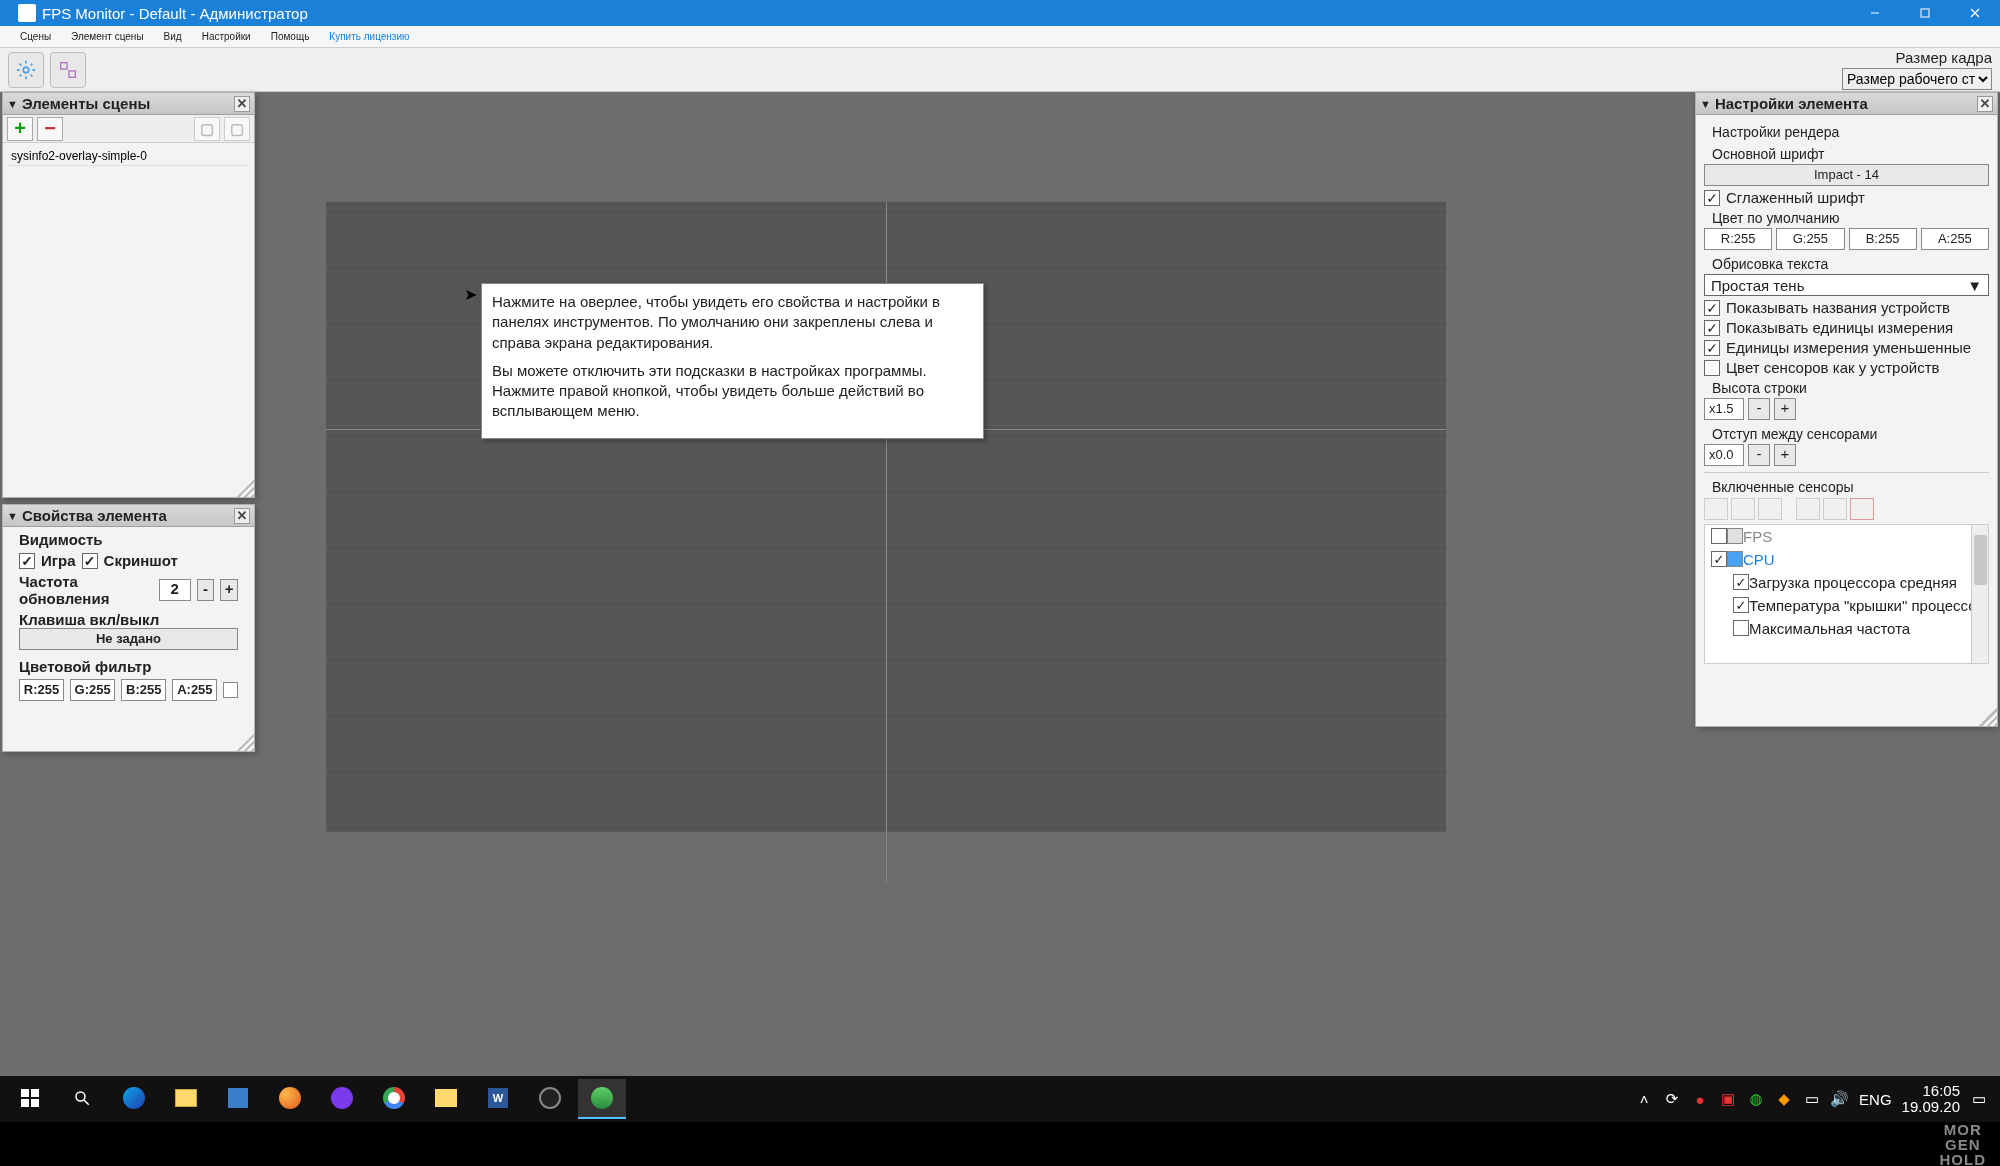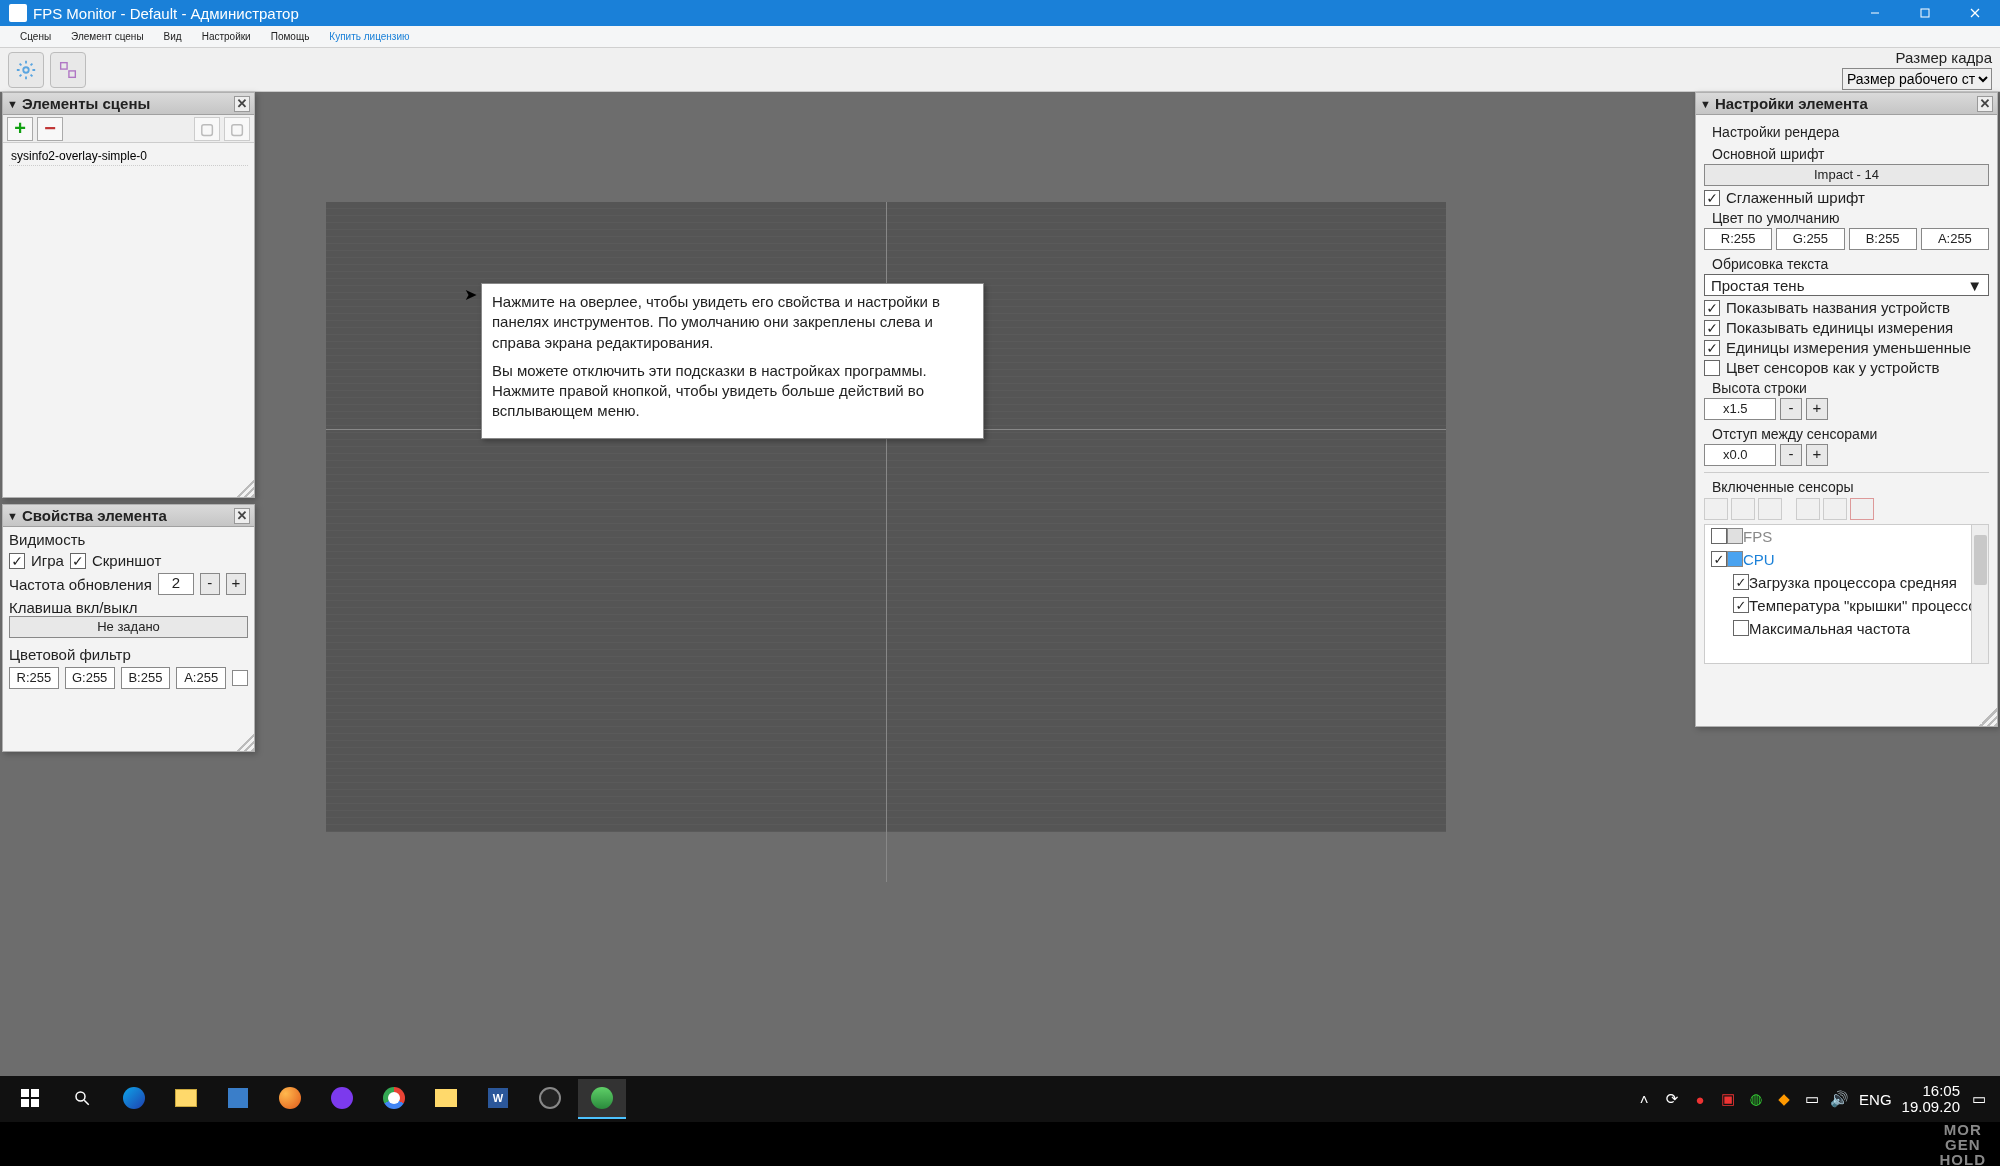--- a/index.html
+++ b/index.html
@@ -1,19 +1,19 @@
 <!DOCTYPE html>
 <html><head>
 <meta charset="utf-8">
 <style>
 * { margin: 0; padding: 0; box-sizing: border-box; font-family: Tahoma, Arial, sans-serif; font-size: 15px; }
 body { width: 2000px; height: 1166px; background: #000; overflow: hidden; user-select: none; }
 
 
-.titlebar { height: 26px; background: #1a80d8; display: flex; align-items: center; color: #fff; padding-left: 9px; font-size: 14px; justify-content: center; }
+.titlebar { height: 26px; background: #1a80d8; display: flex; align-items: center; color: #fff; padding-left: 18px; font-size: 14px; justify-content: center; }
 .titlebar .icon { width: 18px; height: 18px; background: #fff; border-radius: 2px; margin-right: 6px; }
 .titlebar .spacer { flex: 1; }
 .titlebar .winbtn { width: 50px; height: 26px; display: flex; align-items: center; justify-content: center; color: #fff; }
 
 
 .menubar { height: 22px; background: #f5f6f7; display: flex; align-items: center; padding: 0 10px; border-bottom: 1px solid #d0d0d0; }
 .menubar .item { padding: 2px 10px; font-size: 10px; color: #222; cursor: default; }
 .menubar .item.highlight { color: #1a80d8; }
 
 
@@ -38,41 +38,41 @@
 .elements-tools .sq { width: 26px; height: 24px; border: 1px solid #aaa; background:#f8f8f8; display:flex; align-items:center; justify-content:center; font-weight:bold;}
 .elements-tools .sq.plus { color: #11a011; font-size:20px;}
 .elements-tools .sq.minus { color: #c03333; font-size:20px;}
 .elements-tools .sq.dull { color: #bbb; border-color:#ccc;}
 .elements-list { padding: 4px 6px; }
 .elements-list .row { padding: 2px; font-size: 12px; color: #000; border-bottom:1px dotted #ccc;}
 .panel-resize { position:absolute; right:0; bottom:0; width:18px; height:18px; background: linear-gradient(135deg, transparent 50%, #bbb 50%, #bbb 60%, transparent 60%, transparent 70%, #bbb 70%, #bbb 80%, transparent 80%, transparent 90%, #bbb 90%);}
 
 
 .props-panel { left: 2px; top: 412px; width: 253px; height: 248px; }
-.props-body { padding: 4px 6px; font-size: 14px; color:#222;}
+.props-body { padding: 4px 16px; font-size: 14px; color:#222;font-weight:bold;}
 .props-body .line { margin: 4px 0; display:flex; align-items:center; gap:6px;}
 .props-body .chk { width:16px; height:16px; border:1px solid #666; display:inline-flex; align-items:center; justify-content:center; font-size:14px; background:#fff;}
 .props-body .numbox { width: 36px; height:22px; border:1px solid #888; background:#fff; text-align:center;}
 .props-body .btnpm { width:20px; height:22px; border:1px solid #888; background:#e8e8e8;}
 .props-body .btnrow { width: 100%; height:22px; border:1px solid #888; background:#e8e8e8; text-align:center; line-height:20px; font-size:13px;}
 .props-body .cbox { width:50px; height:22px; border:1px solid #888; background:#fff; text-align:center; font-size:13px; line-height:20px;}
 .props-body .swatch { width:16px; height:16px; border:1px solid #888; background:#fff;}
 
 
 .right-panel { right: 2px; top: 0px; width: 303px; height: 635px; }
 .right-body { padding: 5px 8px; font-size:14px; color:#222; overflow:hidden;}
 .right-body .seclabel { margin: 4px 8px 2px; font-size:14px;}
 .right-body .btnwide { height:22px; border:1px solid #888; background:#e8e8e8; text-align:center; line-height:20px; font-size:13px; margin:2px 0;}
 .right-body .chkrow { display:flex; align-items:center; gap:6px; margin:3px 0;}
 .right-body .chkrow .chk { width:16px; height:16px; border:1px solid #666; background:#fff; display:inline-flex; align-items:center; justify-content:center; font-size:14px;}
 .right-body .flds { display:flex; gap:4px; margin: 2px 0 6px;}
 .right-body .flds .fld { flex:1; height:22px; border:1px solid #888; background:#fff; text-align:center; font-size:13px; line-height:20px;}
 .right-body .dropdown { height:22px; border:1px solid #666; background:#fff; display:flex; align-items:center; padding:0 6px; justify-content:space-between; font-size:13px;}
 .right-body .spinrow { display:flex; align-items:center; gap:4px; margin:2px 0 6px;}
-.right-body .spinrow .val { width:72px; height:22px; border:1px solid #888; background:#fff; text-align:left; padding-left:18px; line-height:20px; font-size:13px;}
+.right-body .spinrow .val { width:40px; height:22px; border:1px solid #888; background:#fff; text-align:left; padding-left:4px; line-height:20px; font-size:13px;}
 .right-body .spinrow .pm { width:22px; height:22px; border:1px solid #888; background:#e8e8e8;}
 .right-body hr { border:none; border-top:1px solid #ccc; margin:6px 0;}
 .sensor-tools { display:flex; gap:3px; margin:3px 0;}
 .sensor-tools .sbt { width:24px; height:22px; border:1px solid #ccc; background:#f0f0f0;}
 .sensor-list { border:1px solid #ccc; background:#fff; height:140px; overflow:hidden; position:relative; margin-top:4px;}
 .sensor-list .srow { display:flex; padding:3px 6px; font-size:14px;}
 .sensor-list .srow .chk { width:16px; height:16px; border:1px solid #666; background:#fff; display:inline-flex; align-items:center; justify-content:center; font-size:13px;}
 .sensor-list .srow .sw { width:16px; height:16px; border:1px solid #888;}
 .sensor-list .srow.sub { padding-left: 28px;}
 .sensor-list .srow .lbl.cpu { color:#1a80d8;}

